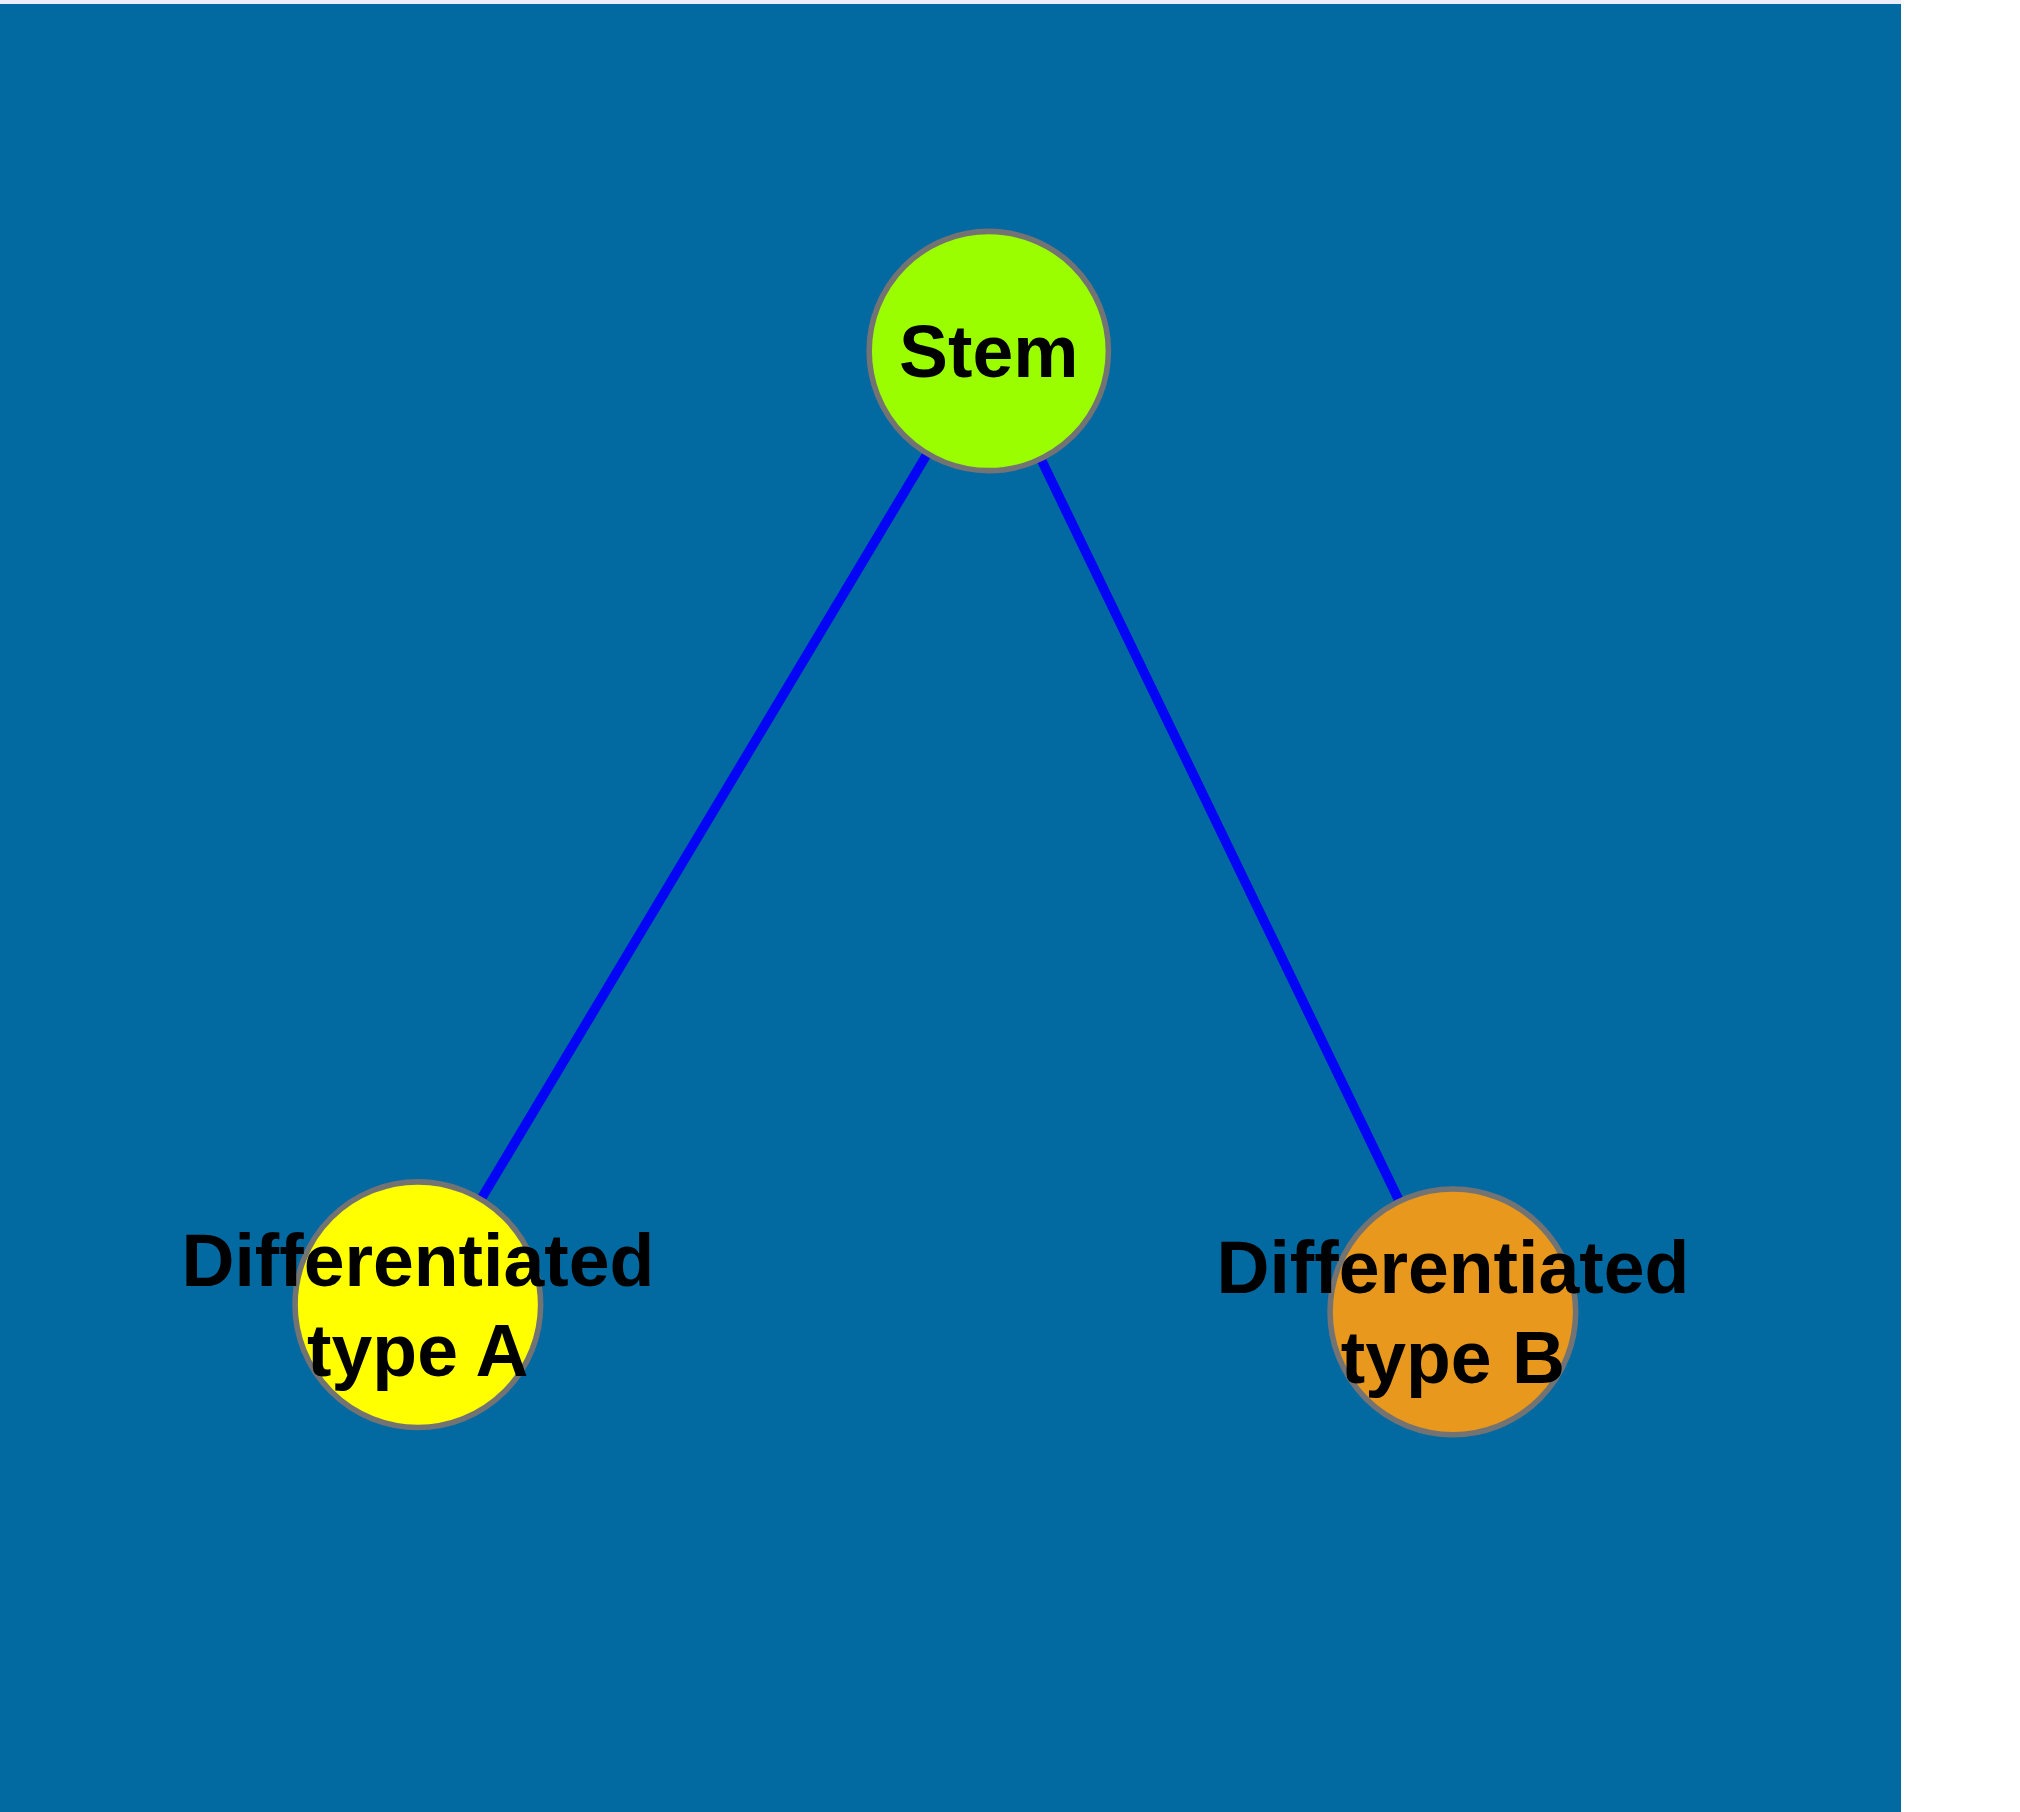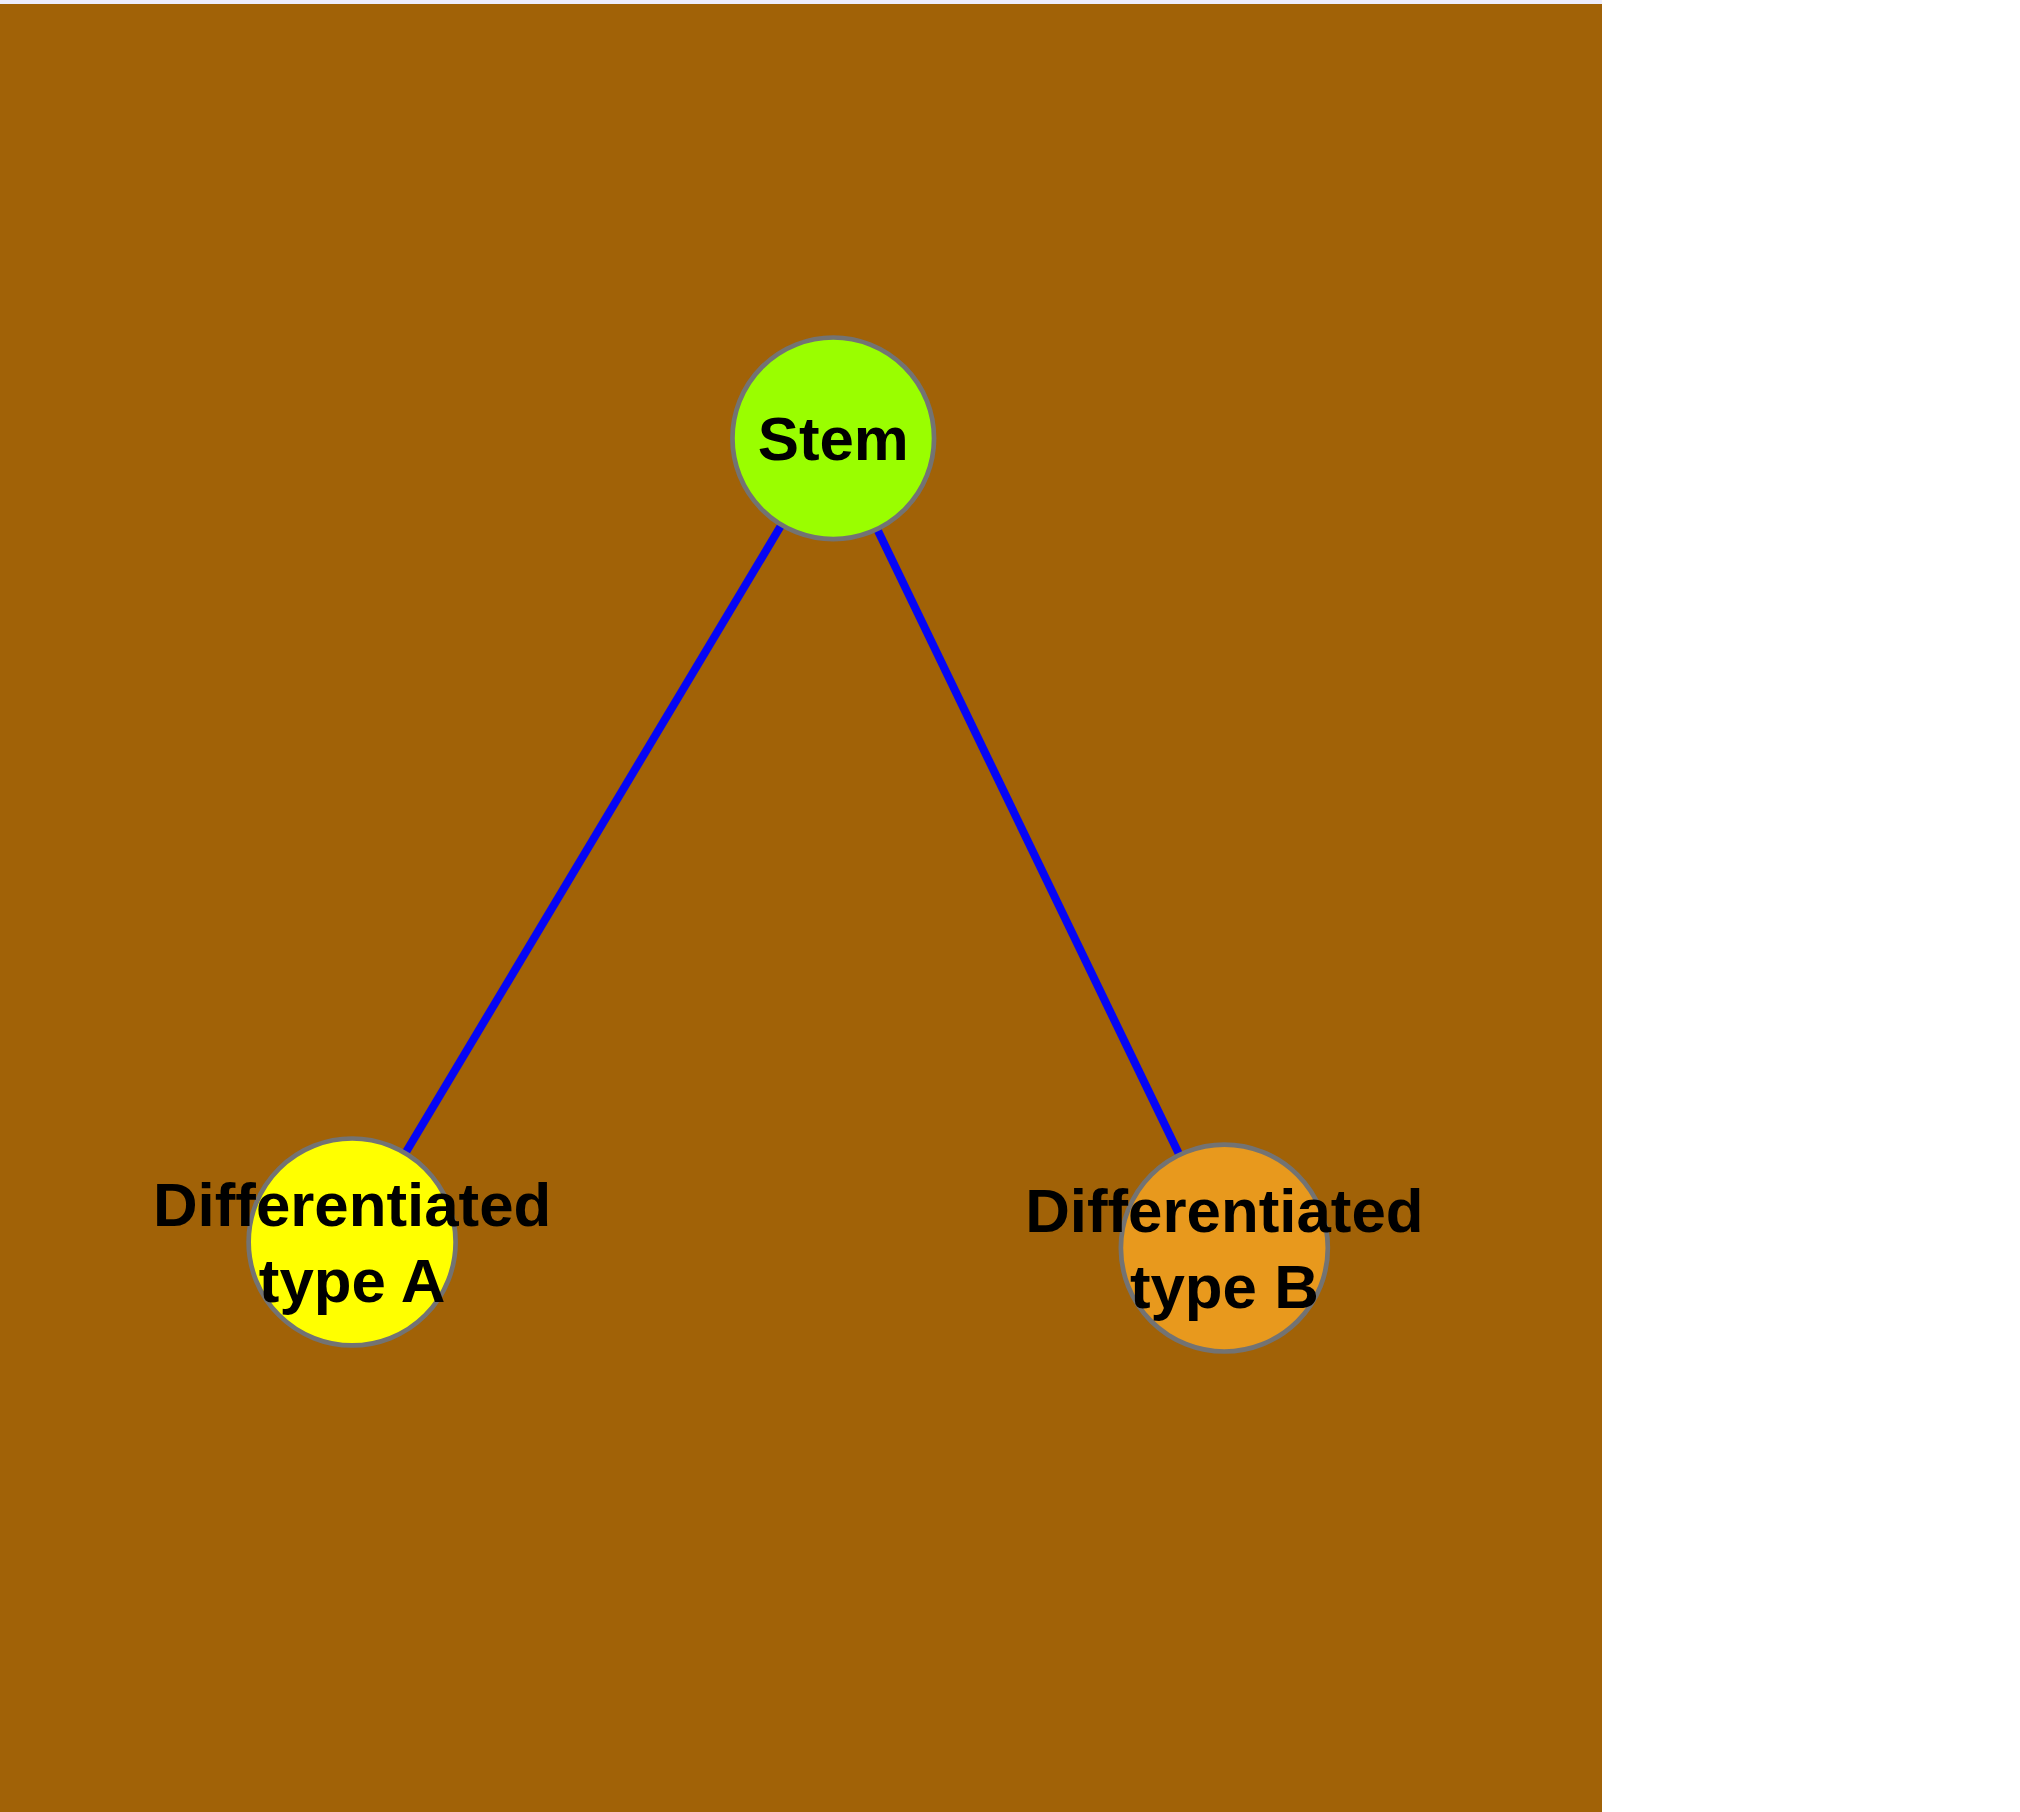--- a/index.html
+++ b/index.html
@@ -2,23 +2,23 @@
 <html style="font-size:13.6px"><head>
 <meta charset="utf-8">
 <style>
   html, body {
     margin: 0;
     padding: 0;
     background: #ffffff;
   }
   #canvas {
     position: relative;
-    width: 1602px;
+    width: 1901px;
     height: 1812px;
-    background: #a16207;
+    background: #0369a1;
     overflow: hidden;
     font-family: "Liberation Sans", "DejaVu Sans", sans-serif;
   }
   #top-edge-highlight {
     position: absolute;
     top: 0; left: 0; right: 0;
     height: 4.2px;
     background: #ededfc;
   }
   #graph-svg {

